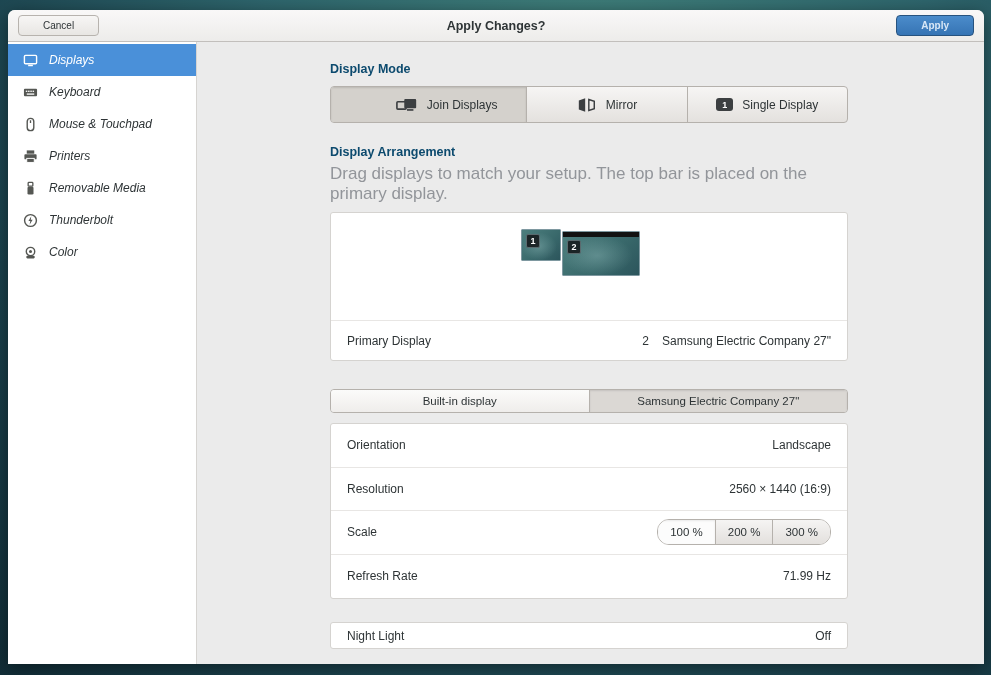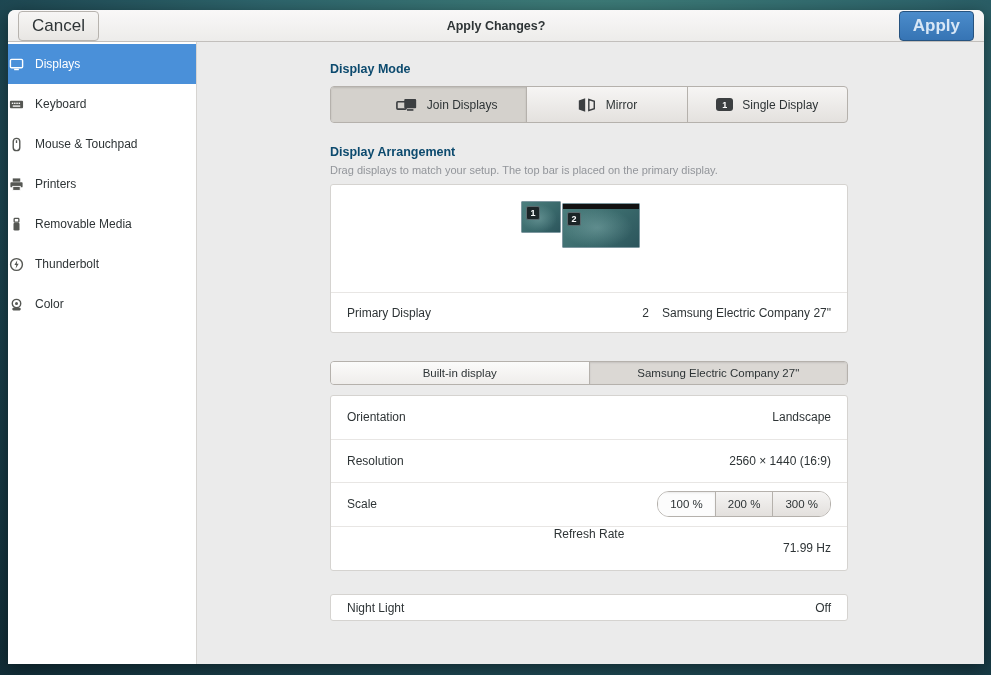--- a/index.html
+++ b/index.html
@@ -27,59 +27,59 @@
     display: flex; align-items: center;
     padding: 0 10px;
     position: relative;
   }
   .headerbar .title {
     position: absolute; left: 0; right: 0; text-align: center;
     font-weight: bold; font-size: 12.5px; color: #2e3436;
     pointer-events: none;
   }
   .btn {
-    font-size: 17px; color: #2e3436;
+    font-size: 10px; color: #2e3436;
     background: linear-gradient(#f7f6f5, #e8e6e3);
     border: 1px solid #b7b3ae;
     border-radius: 4px;
-    padding: 4px 13px;
+    padding: 4px 24px;
     cursor: default;
     z-index: 2;
   }
   .btn.suggested {
     margin-left: auto;
     background: linear-gradient(#4b8ccb, #3674b4);
     border-color: #27537f;
     color: #d8e7f6;
     font-weight: bold;
   }
   
   .main { flex: 1; display: flex; min-height: 0; }
   .sidebar {
     width: 189px; flex: 0 0 189px;
     background: #ffffff;
     border-right: 1px solid #d6d4d1;
     padding-top: 2px;
   }
   .side-item {
-    height: 40px; display: flex; align-items: center;
-    padding-left: 1px; gap: 11px;
-    font-size: 12px; color: #2e3436;
+    height: 32px; display: flex; align-items: center;
+    padding-left: 15px; gap: 11px;
+    font-size: 12px; color: #2e3436; font-style: italic;
   }
   .side-item .ic { width: 15px; height: 15px; color: #555753; display: flex; align-items: center; justify-content: center; }
   .side-item.selected { background: #4a90d9; color: #ffffff; }
   .side-item.selected .ic { color: #ffffff; }
   
   .content {
     flex: 1; background: #ebebeb; overflow: hidden;
     padding: 20px 0 0 133px;
   }
   .col { width: 518px; }
   .section-heading { font-size: 12.5px; font-weight: bold; color: #0c4a6e; }
-  .subtitle { font-size: 11px; color: #92959a; margin-top: 5px; }
+  .subtitle { font-size: 17px; color: #92959a; margin-top: 5px; }
   
   .mode-group {
     margin-top: 10px; height: 37px; display: flex;
     border: 1px solid #b5b1ac; border-radius: 4px; overflow: hidden;
     background: linear-gradient(#f6f5f4, #e4e1de);
   }
   .mode-btn {
     flex: 1; display: flex; align-items: center; justify-content: center; gap: 9px;
     font-size: 12px; color: #2e3436;
     border-right: 1px solid #b5b1ac;
@@ -133,21 +133,21 @@
   .monitor-tab {
     flex: 1; display: flex; align-items: center; justify-content: center;
     font-size: 11.5px; color: #2e3436;
     background: linear-gradient(#fbfbfa, #efedeb);
     border-right: 1px solid #b5b1ac;
   }
   .monitor-tab:last-child { border-right: none; }
   .monitor-tab.active { background: #dbd8d4; box-shadow: inset 0 1px 2px rgba(0,0,0,.10); }
   .settings-card { margin-top: 10px; }
   .settings-card .row { border-bottom: 1px solid #e8e6e4; height: 43.5px; }
-  .settings-card .row:last-child { border-bottom: none; flex-direction: column; }
+  .settings-card .row:last-child { border-bottom: none; }
   
   .scale-group {
     display: flex; border: 1px solid #b5b1ac; border-radius: 12px; overflow: hidden; height: 26px;
   }
   .scale-btn {
     padding: 0 12px; display: flex; align-items: center; justify-content: center;
     font-size: 11.5px; color: #2e3436;
     background: linear-gradient(#f5f4f3, #e3e0dd);
     border-right: 1px solid #b5b1ac;
   }

